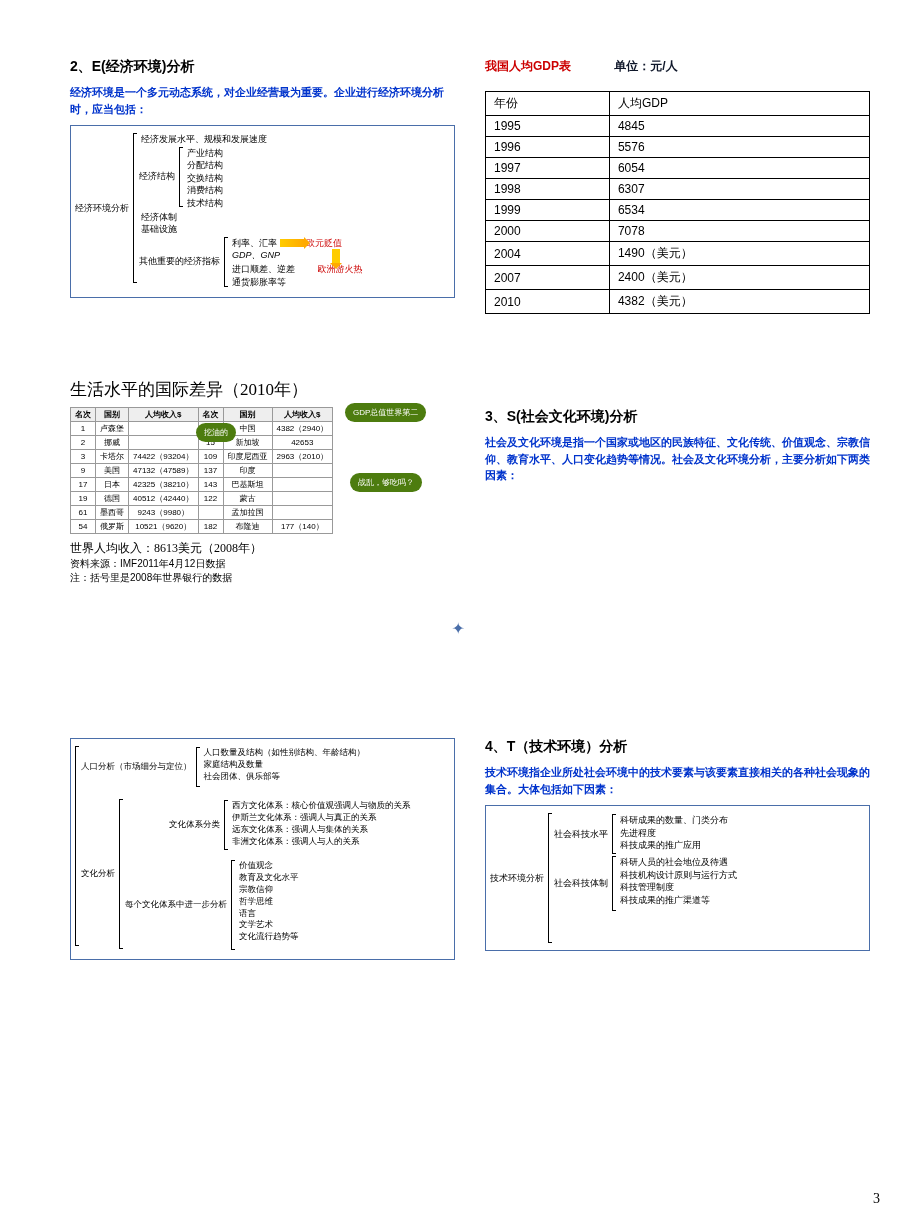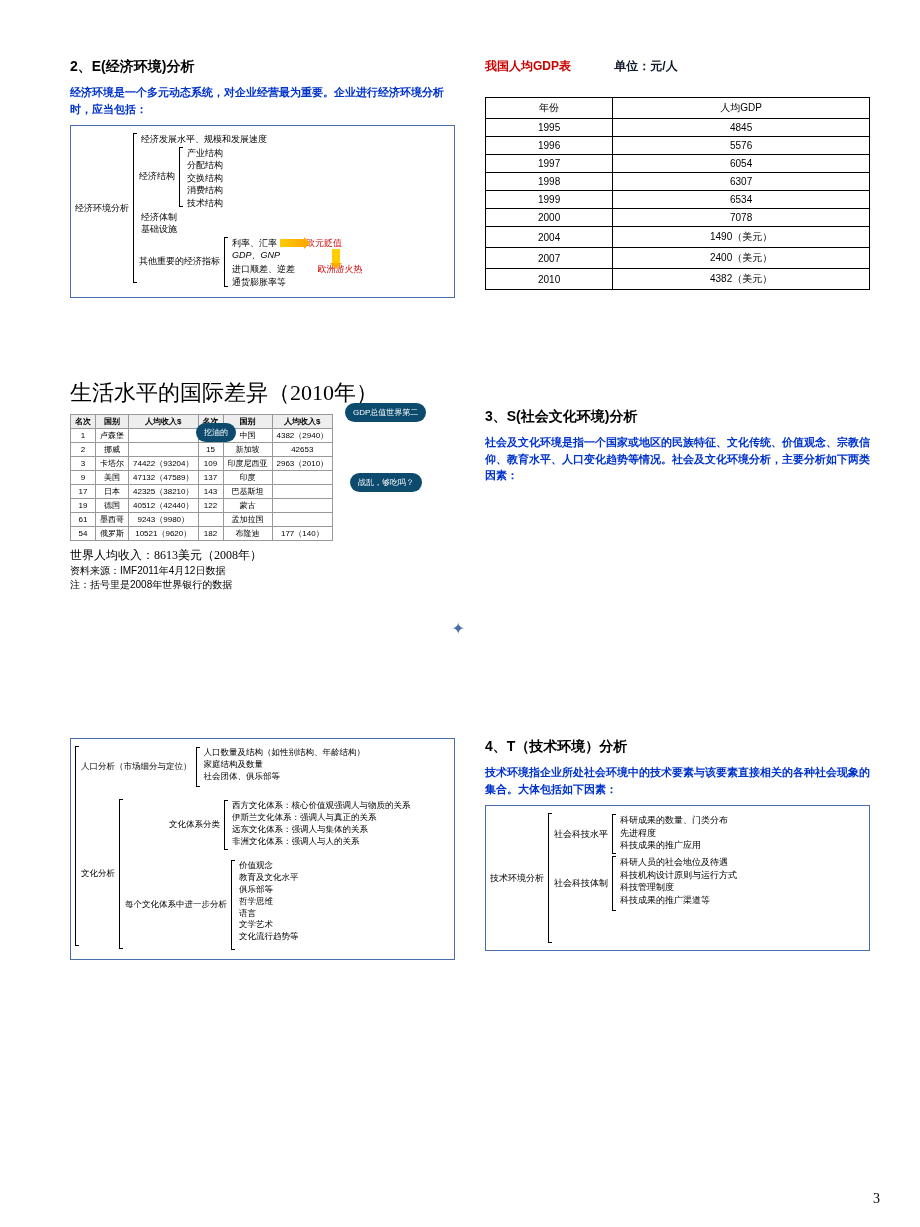--- a/index.html
+++ b/index.html
@@ -19,29 +19,29 @@
 .red { color: #c00; font-size: 9px; }
 .arrow-r { display: inline-block; width: 24px; height: 8px; background: linear-gradient(to right, #ffcc00, #ffaa00); position: relative; vertical-align: middle; }
 .arrow-r::after { content: ""; position: absolute; right: -6px; top: -2px; border-left: 6px solid #ffaa00; border-top: 6px solid transparent; border-bottom: 6px solid transparent; }
 .arrow-d { display: inline-block; width: 8px; height: 14px; background: #ffcc00; position: relative; vertical-align: top; }
 .arrow-d::after { content: ""; position: absolute; bottom: -6px; left: -2px; border-top: 6px solid #ffaa00; border-left: 6px solid transparent; border-right: 6px solid transparent; }
 
 
 .gdp-title { font-size: 12px; font-weight: bold; }
 .gdp-title .a { color: #c00; }
 .gdp-title .b { color: #0f172a; margin-left: 40px; }
-table.gdp { border-collapse: collapse; width: 100%; font-size: 10px; margin-top: 22px; text-align: center; }
+table.gdp { border-collapse: collapse; width: 100%; font-size: 12px; margin-top: 16px; }
 table.gdp td { border: 1px solid #000; padding: 3px 8px; }
 
 
-.s3-title { font-size: 22px; font-family: "SimSun", serif; margin-bottom: 6px; }
+.s3-title { font-size: 17px; font-family: "SimSun", serif; margin-bottom: 6px; }
 table.intl { border-collapse: collapse; font-size: 8px; }
 table.intl th, table.intl td { border: 1px solid #999; padding: 1px 4px; text-align: center; }
 table.intl th { background: #eee; }
-.bubble { position: absolute; background: #0c4a6e; color: #fff; font-size: 8px; padding: 4px 8px; border-radius: 10px; white-space: nowrap; }
+.bubble { position: absolute; background: #4d7c0f; color: #fff; font-size: 8px; padding: 4px 8px; border-radius: 10px; white-space: nowrap; }
 .s3-notes { font-size: 10px; margin-top: 6px; }
 .s3-notes .main { font-size: 12px; font-family: "SimSun", serif; }
 .star { position: absolute; color: #4a6ea9; font-size: 16px; }
 
 .page-num { position: absolute; bottom: 20px; right: 40px; font-size: 14px; font-family: serif; }
 </style>
 </head>
 <body>
 
 <div class="slide-grid">
@@ -257,21 +257,21 @@
                 <div class="leaf">非洲文化体系：强调人与人的关系</div>
               </div>
             </div>
             <div style="height:8px;"></div>
             <div class="tree-row">
               <div class="bracket-label" style="height:90px;">每个文化体系中进一步分析</div>
               <div class="brace" style="height:90px;"></div>
               <div class="tree-col">
                 <div class="leaf">价值观念</div>
                 <div class="leaf">教育及文化水平</div>
-                <div class="leaf">俱乐部等</div>
+                <div class="leaf">宗教信仰</div>
                 <div class="leaf">哲学思维</div>
                 <div class="leaf">语言</div>
                 <div class="leaf">文学艺术</div>
                 <div class="leaf">文化流行趋势等</div>
               </div>
             </div>
           </div>
         </div>
       </div>
     </div>

